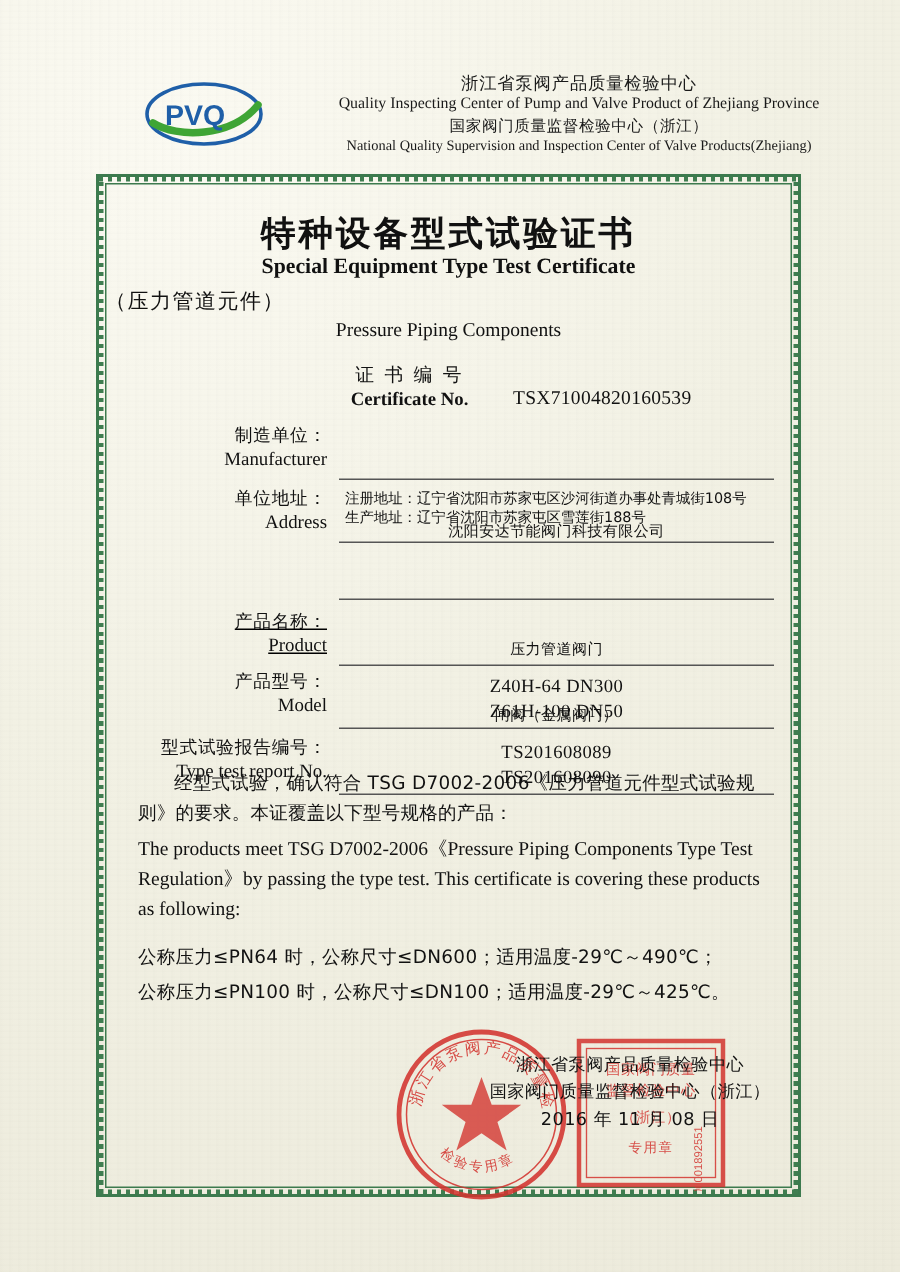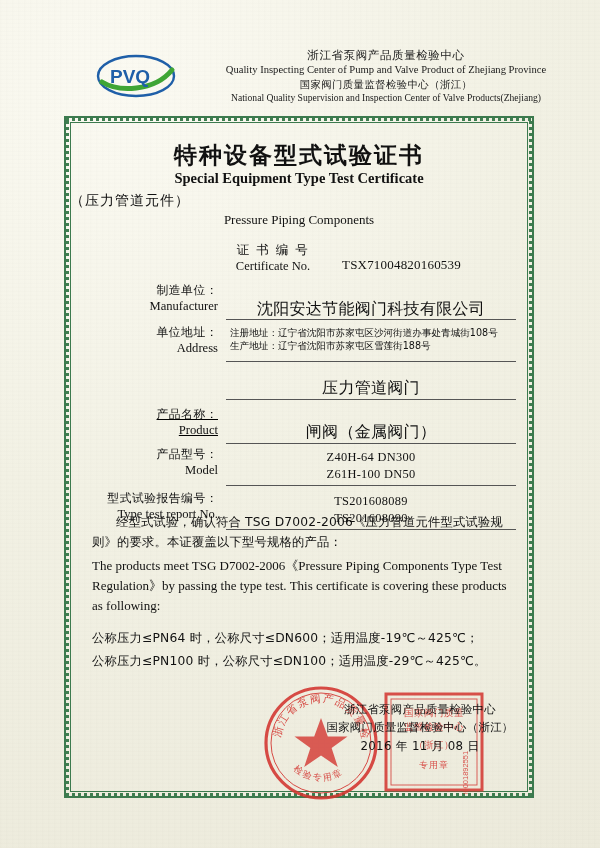--- a/index.html
+++ b/index.html
@@ -170,21 +170,21 @@
   }
   .certno-cn {
     font-family: "DejaVu Sans", sans-serif;
     font-size: 12.5px;
     letter-spacing: 1.5px;
     line-height: 16px;
     color: #111;
   }
   .certno-en {
     font-family: "Liberation Serif", serif;
-    font-weight: normal;
+    font-weight: bold;
     font-size: 12.5px;
     line-height: 16px;
     color: #111;
   }
   .certno-value {
     position: absolute;
     left: 192px; top: 15px;
     font-family: "Liberation Serif", serif;
     font-size: 13px;
     color: #111;
@@ -228,24 +228,25 @@
     left: 140px;
     top: 0;
     width: 290px;
     border-bottom: 1px solid #555;
     min-height: 32px;
     box-sizing: border-box;
     text-align: center;
   }
   .val-cn {
     font-family: "DejaVu Sans", sans-serif;
-    font-size: 16px;
+    font-size: 10px;
     letter-spacing: 0.3px;
     line-height: 17px;
     color: #111;
+    margin-top: 46px;
   }
   .val-small {
     font-family: "DejaVu Sans", sans-serif;
     font-size: 9.6px;
     line-height: 13px;
     color: #111;
     text-align: left;
     padding-left: 4px;
   }
   .val-mono {
@@ -429,21 +430,21 @@
       <div class="field-value-wrap" style="top:0px;height:40px;padding-top:3px;">
         <div class="val-mono">TS201608089</div>
         <div class="val-mono">TS201608090</div>
       </div>
     </div>
   </div>
 
   <div class="body-text">
     <div class="p-cn">经型式试验，确认符合 TSG D7002-2006《压力管道元件型式试验规则》的要求。本证覆盖以下型号规格的产品：</div>
     <div class="p-en">The products meet TSG D7002-2006《Pressure Piping Components Type Test Regulation》by passing the type test. This certificate is covering these products as following:</div>
-    <div class="p-spec">公称压力≤PN64 时，公称尺寸≤DN600；适用温度-19℃～425℃；</div>
+    <div class="p-spec">公称压力≤PN64 时，公称尺寸≤DN600；适用温度-29℃～490℃；</div>
     <div class="p-spec" style="margin-top:2px;">公称压力≤PN100 时，公称尺寸≤DN100；适用温度-29℃～425℃。</div>
   </div>
 
   <div class="seal-round">
     <svg width="118" height="118" viewBox="0 0 118 118">
       <circle cx="59" cy="59" r="55" fill="none" stroke="#d3342f" stroke-width="3.2"></circle>
       <circle cx="59" cy="59" r="50" fill="none" stroke="#d3342f" stroke-width="1"></circle>
       <path d="M59 34 L65.8 52.5 L85.5 52.5 L69.6 64 L75.8 83 L59 71.5 L42.2 83 L48.4 64 L32.5 52.5 L52.2 52.5 Z" fill="#d3342f" opacity="0.9"></path>
       <path id="sealArc" d="M 18 59 A 41 41 0 0 1 100 59" fill="none"></path>
       <text font-family="DejaVu Sans, sans-serif" font-size="10.5" fill="#d3342f" letter-spacing="1.6">

